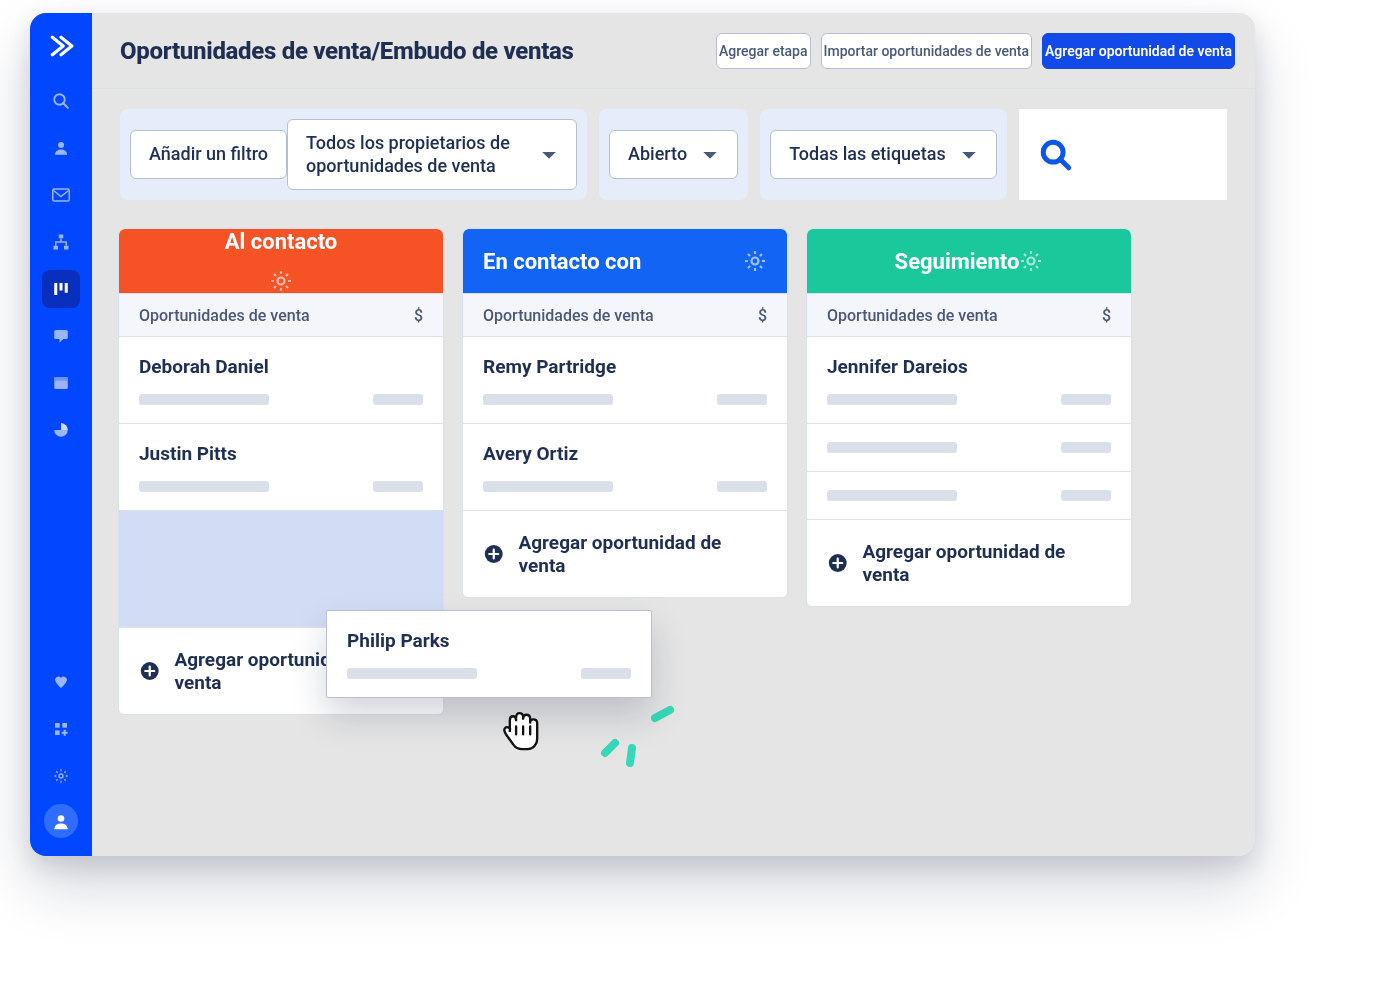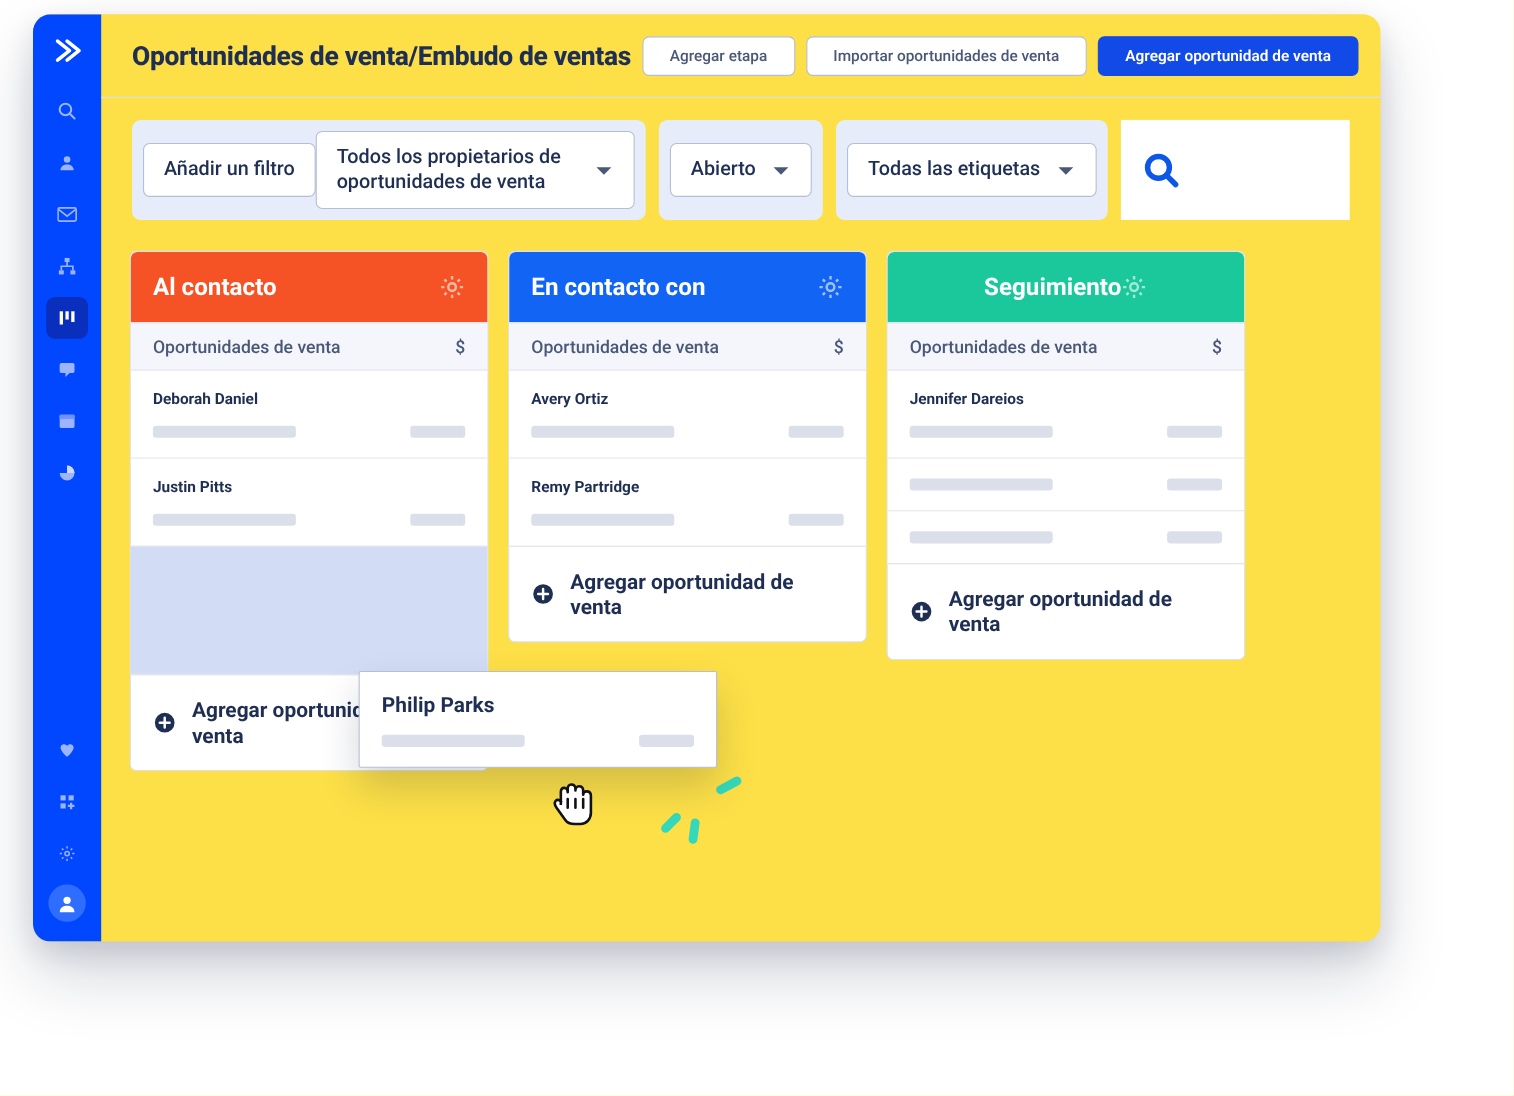--- a/index.html
+++ b/index.html
@@ -15,61 +15,61 @@
     --gray-line: #dbe0ec;
     --gray-bg: #f4f6fb;
     --bar-gray: #dbdfe9;
   }
   * { box-sizing: border-box; font-family: -apple-system, "Segoe UI", Roboto, Helvetica, Arial, sans-serif; }
   html,body { margin:0; padding:0; background:#fff; }
   body { width:1376px; height:996px; position:relative; padding:0 50px 50px 30px; }
 
   .app {
     position:relative; margin-top:13px; width:1225px; height:843px;
-    background:#fde047; border-radius:16px; display:flex; overflow:hidden;
+    background:#e5e5e5; border-radius:16px; display:flex; overflow:hidden;
     box-shadow: 0 30px 60px rgba(15,25,60,0.18), 0 10px 25px rgba(15,25,60,0.12);
   }
 
   
   .sidebar { width:62px; background:#0047ff; display:flex; flex-direction:column; align-items:center; padding-top:18px; gap:9px; }
   .sb-logo { width:30px; height:30px; display:flex; align-items:center; justify-content:center; margin-bottom:12px;}
   .sb-item { width:38px; height:38px; display:flex; align-items:center; justify-content:center; border-radius:8px; cursor:pointer; }
   .sb-item.active { background:#0a2fbd; }
   .sb-spacer { flex:1; }
   .sb-avatar { width:34px; height:34px; border-radius:50%; background:#2f6dff; display:flex; align-items:center; justify-content:center; margin-bottom:18px;}
 
   
   .main { flex:1; display:flex; flex-direction:column; min-width:0; }
   .header { height:76px; border-bottom:1px solid var(--gray-line); display:flex; align-items:center; padding:0 20px 0 28px; gap:10px; }
   .header-title { font-size:24px; font-weight:800; color:var(--navy); flex:1; letter-spacing:-0.3px;}
-  .h-btn { border:1px solid var(--gray-mid); background:#fff; color:var(--gray-text); padding:9px 24px; border-radius:6px; font-size:14px; font-weight:500; cursor:pointer;text-align:right; }
+  .h-btn { border:1px solid var(--gray-mid); background:#fff; color:var(--gray-text); padding:9px 2px; border-radius:6px; font-size:14px; font-weight:500; cursor:pointer;text-align:right; }
   .h-btn.primary { background:var(--blue); border-color:var(--blue); color:#fff; font-weight:600; }
 
   
   .filter-row { display:flex; gap:12px; padding:20px 28px 20px 28px; align-items:stretch; }
   .filter-group { background:#e6ecfa; border-radius:8px; padding:10px; display:flex; align-items:center; }
   .filter-pill { background:#fff; border:1px solid var(--gray-mid); border-radius:6px; padding:12px 18px; font-size:18px; color:var(--navy); font-weight:500; display:flex; align-items:center; gap:14px; cursor:pointer; line-height:1.25;}
   .filter-pill .label { max-width:240px; }
   .chev { display:inline-flex; }
   .search-box { background:#fff; border:none; flex:1; display:flex; align-items:center; padding-left:20px; }
   .search-icon-lg { width:34px; height:34px; }
 
   
   .board { display:flex; gap:18px; padding:8px 26px 26px 26px; align-items:flex-start; }
   .col { width:326px; background:#fff; border:1px solid var(--gray-line); border-radius:6px; overflow:visible; display:flex; flex-direction:column; }
   .col-head { height:64px; display:flex; align-items:center; justify-content:space-between; padding:0 20px; color:#fff; border-radius:6px 6px 0 0;}
-  .col-head.orange { background:var(--orange); }
+  .col-head.orange { background:var(--orange);flex-direction:column; }
   .col-head.blue   { background:#1164f4; }
   .col-head.green  { background:var(--green);justify-content:center; }
   .col-title { font-size:22px; font-weight:700; }
   .gear { opacity:0.6; }
   .col-sub { background:var(--gray-bg); border-top:1px solid var(--gray-line); border-bottom:1px solid var(--gray-line); height:44px; display:flex; align-items:center; justify-content:space-between; padding:0 20px; color:var(--gray-text); font-size:16px; font-weight:500;}
   .card { padding:18px 20px 18px 20px; border-bottom:1px solid var(--gray-line); background:#fff; }
   .card:last-of-type { border-bottom:none; }
-  .card .name { font-size:14px; font-weight:700; color:var(--navy); margin-bottom:16px; }
+  .card .name { font-size:19px; font-weight:700; color:var(--navy); margin-bottom:16px; }
   .bars { display:flex; justify-content:space-between; align-items:center; }
   .bar-l { height:11px; background:var(--bar-gray); border-radius:3px; }
   .bar-s { height:11px; background:var(--bar-gray); border-radius:3px; }
   .dropzone { height:116px; background:var(--blue-pale); border-bottom:1px solid var(--gray-line);}
   .add-row { display:flex; align-items:center; gap:14px; padding:20px 20px; font-size:19px; font-weight:700; color:var(--navy); cursor:pointer; border-top:1px solid var(--gray-line);}
   .add-row.no-border-top { border-top:none; }
   .plus-circ { width:22px; height:22px; }
 
   
   .drag-card {
@@ -275,28 +275,28 @@
                 <circle cx="12" cy="12" r="3.5" fill="none" stroke="#fff" stroke-width="2.2"></circle>
                 <path d="M12 2 V5 M12 19 V22 M2 12 H5 M19 12 H22 M5 5 L7 7 M17 17 L19 19 M19 5 L17 7 M7 17 L5 19" stroke="#fff" stroke-width="2.2"></path>
               </svg>
           </span>
         </div>
         <div class="col-sub">
           <span>Oportunidades de venta</span>
           <span>$</span>
         </div>
         <div class="card">
+          <div class="name">Remy Partridge</div>
+          <div class="bars">
+              <div class="bar-l" style="width:130px"></div>
+              <div class="bar-s" style="width:50px"></div>
+            </div>
+        </div>
+        <div class="card">
           <div class="name">Avery Ortiz</div>
-          <div class="bars">
-              <div class="bar-l" style="width:130px"></div>
-              <div class="bar-s" style="width:50px"></div>
-            </div>
-        </div>
-        <div class="card">
-          <div class="name">Remy Partridge</div>
           <div class="bars">
               <div class="bar-l" style="width:130px"></div>
               <div class="bar-s" style="width:50px"></div>
             </div>
         </div>
         <div class="add-row no-border-top">
           <svg class="plus-circ" viewBox="0 0 24 24">
               <circle cx="12" cy="12" r="10" fill="#1f2f53"></circle>
               <path d="M12 7 V17 M7 12 H17" stroke="#fff" stroke-width="2.5" stroke-linecap="round"></path>
             </svg>

